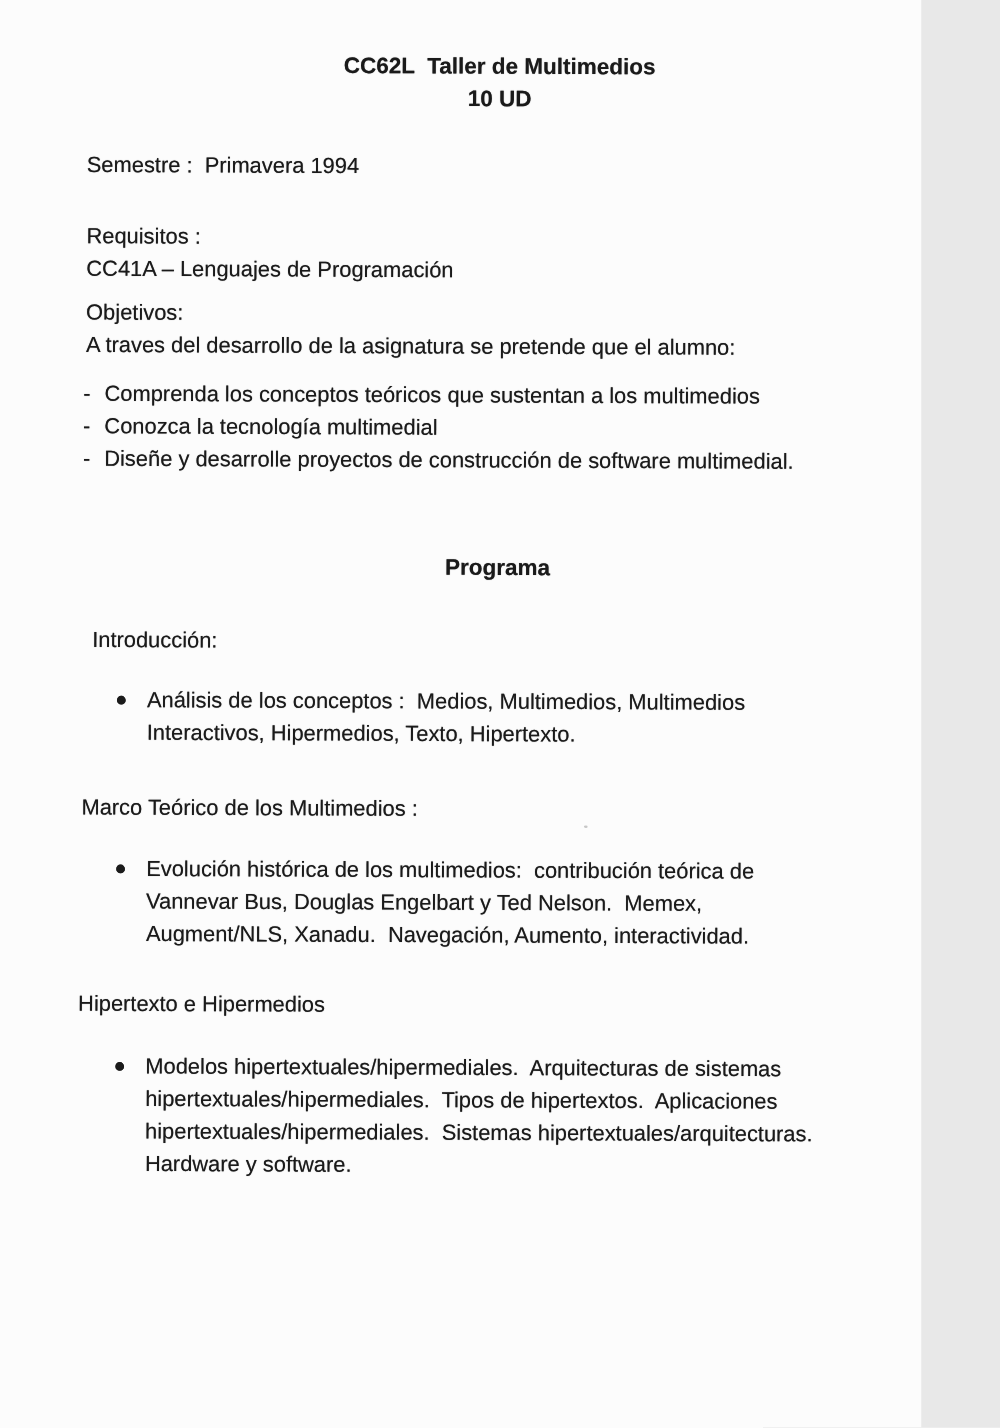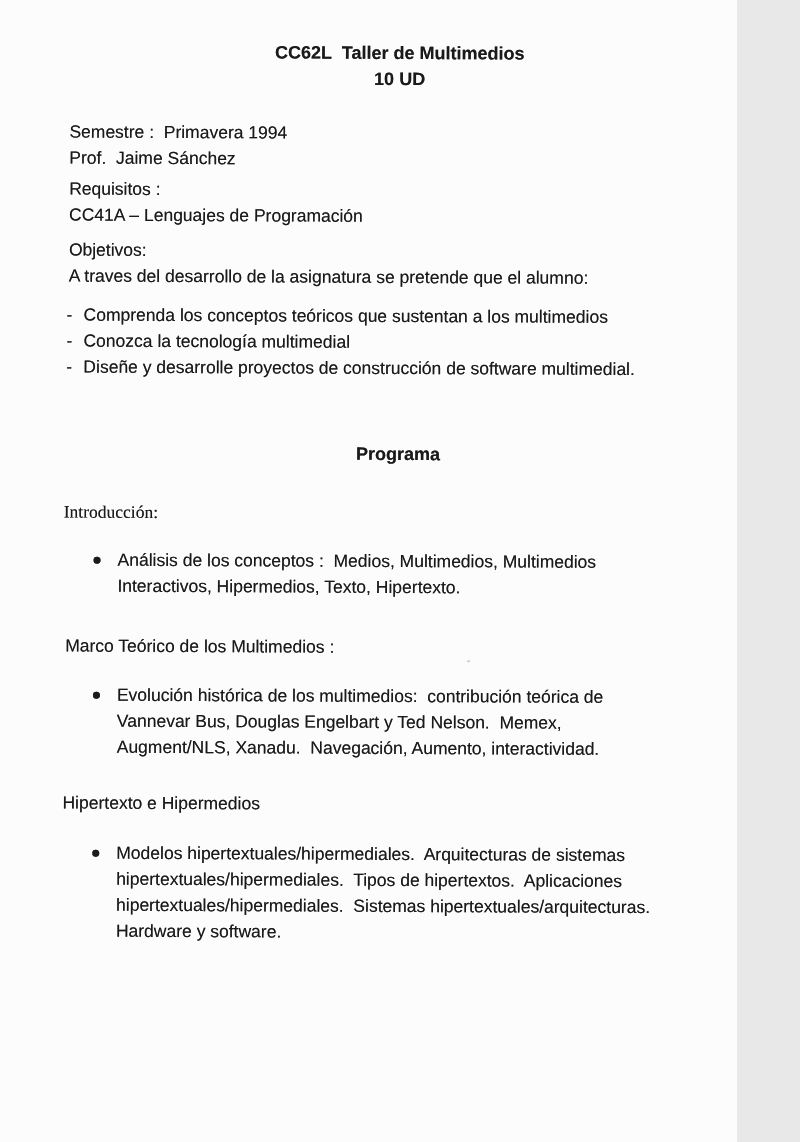--- a/index.html
+++ b/index.html
@@ -71,21 +71,20 @@
 <body>
 
 <div class="page">
   <div class="content">
 
     <div class="abs center txt bold title-line" style="top:40px;">CC62L  Taller de Multimedios</div>
     <div class="abs center txt bold title-line" style="top:66px;">10 UD</div>
 
     <div class="abs" style="top:110px; left:70px;margin-top:10px;">
       <div class="txt">Semestre :  Primavera 1994</div>
-      <div class="txt">Prof.  Jaime Sánchez</div>
     </div>
 
     <div class="abs" style="top:177px; left:70px;">
       <div class="txt">Requisitos :</div>
       <div class="txt">CC41A – Lenguajes de Programación</div>
     </div>
 
     <div class="abs" style="top:238px; left:70px;">
       <div class="txt">Objetivos:</div>
       <div class="txt">A traves del desarrollo de la asignatura se pretende que el alumno:</div>
@@ -101,21 +100,21 @@
         <span class="txt">Conozca la tecnología multimedial</span>
       </div>
       <div class="dash-item">
         <span class="txt dash-glyph">-</span>
         <span class="txt">Diseñe y desarrolle proyectos de construcción de software multimedial.</span>
       </div>
     </div>
 
     <div class="abs center txt bold title-line" style="top:441px;">Programa</div>
 
-    <div class="abs txt" style="top:500px; left:66px;font-family:Liberation Serif, serif;">Introducción:</div>
+    <div class="abs txt" style="top:500px; left:76px;">Introducción:</div>
     <div class="abs bullet-row" style="top:548px; left:96px;">
       <span class="bullet-dot"></span>
       <div class="txt bullet-text">Análisis de los conceptos :  Medios, Multimedios, Multimedios
 Interactivos, Hipermedios, Texto, Hipertexto.</div>
     </div>
 
     <div class="abs txt" style="top:634px; left:68px;">Marco Teórico de los Multimedios :</div>
     <div class="abs bullet-row" style="top:683px; left:96px;">
       <span class="bullet-dot"></span>
       <div class="txt bullet-text">Evolución histórica de los multimedios:  contribución teórica de

